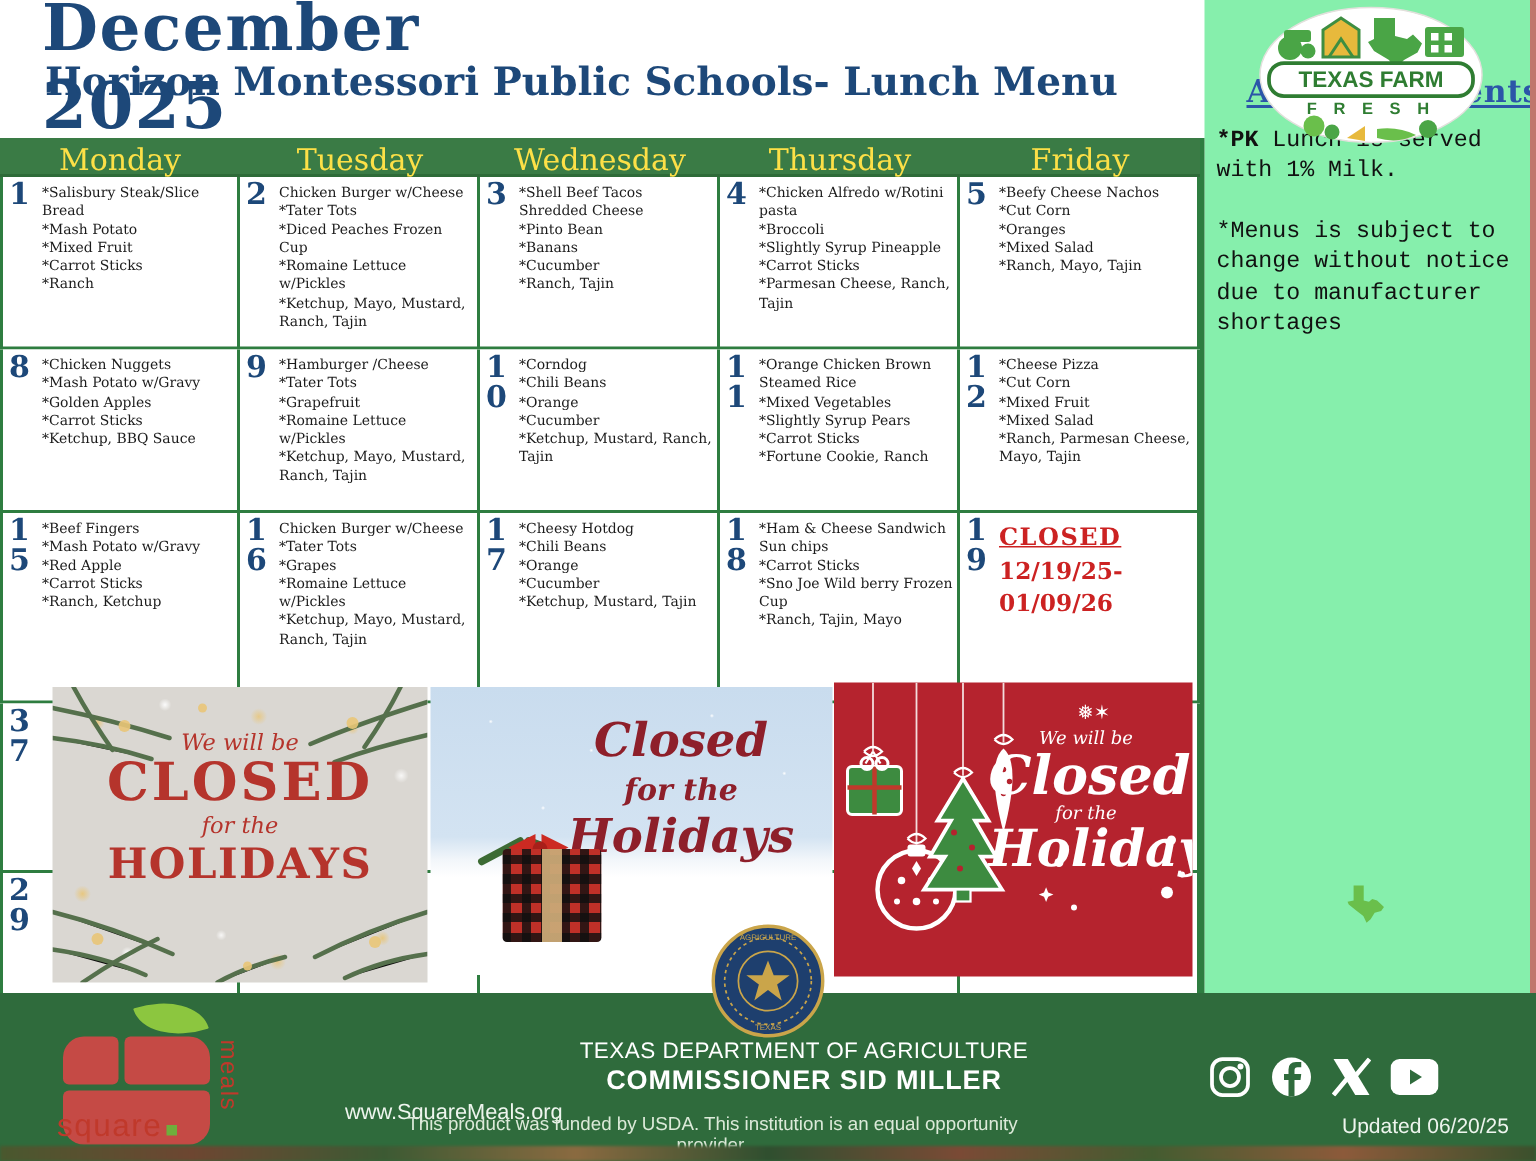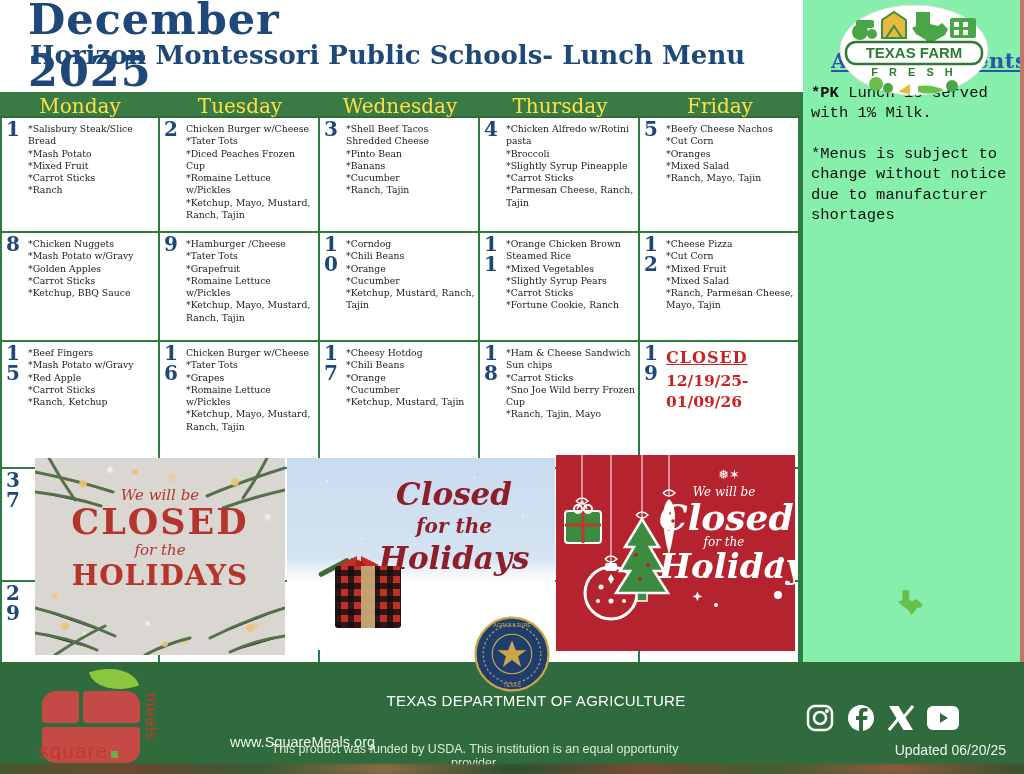--- a/index.html
+++ b/index.html
@@ -495,20 +495,21 @@
       <div class="sq-c1"></div>
         <div class="sq-c2"></div>
         <div class="sq-c3"></div>
     </div>
     <div class="sq-word2">meals</div>
     <div class="sq-word1"><span>square</span><span class="dot"></span></div>
   </div>
   <div class="sq-url">www.SquareMeals.org</div>
   <div class="f-center">
     <div class="f-dept">TEXAS DEPARTMENT OF AGRICULTURE</div>
+    <div class="f-comm">COMMISSIONER SID MILLER</div>
   </div>
   <div class="f-fund">This product was funded by USDA. This institution is an equal opportunity provider.</div>
   <div class="f-social">
     <svg width="28" height="28" viewBox="0 0 28 28">
       <rect x="2" y="2" width="24" height="24" rx="7" fill="none" stroke="#ffffff" stroke-width="2.5"></rect>
       <circle cx="14" cy="14" r="6" fill="none" stroke="#ffffff" stroke-width="2.5"></circle>
       <circle cx="21" cy="7" r="2" fill="#ffffff"></circle>
     </svg>
     <svg width="28" height="28" viewBox="0 0 28 28">
       <circle cx="14" cy="14" r="13" fill="#ffffff"></circle>

